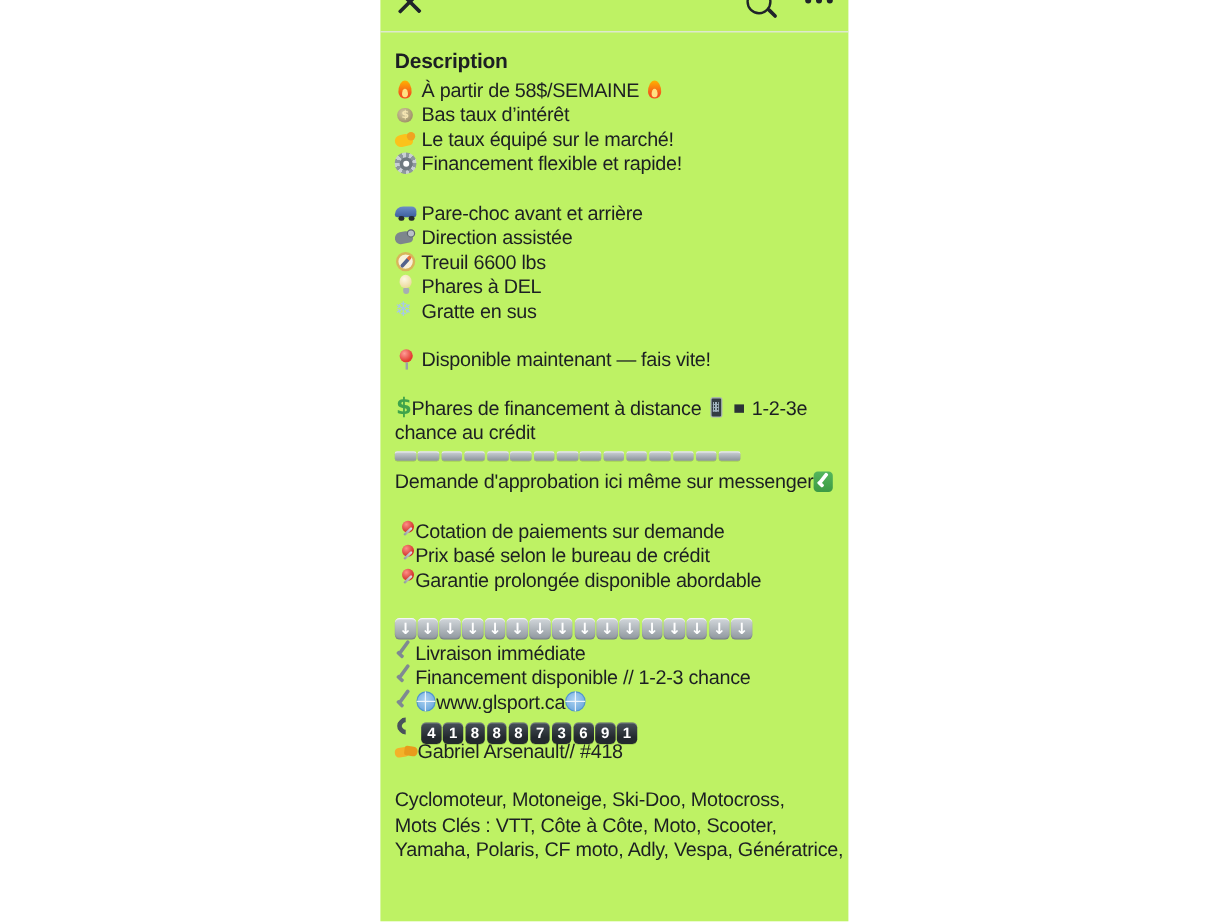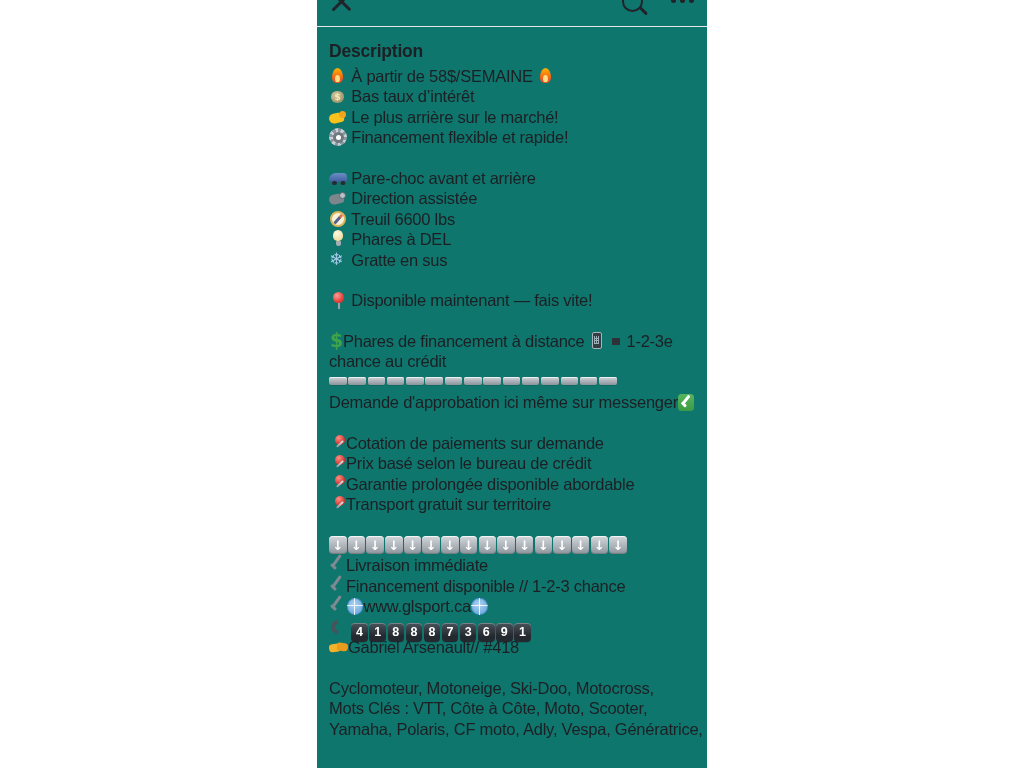--- a/index.html
+++ b/index.html
@@ -1,17 +1,17 @@
 <!DOCTYPE html>
 <html><head>
 <meta charset="utf-8">
 <style>
   html,body{margin:0;padding:0;width:1024px;height:768px;background:#fff;overflow:hidden;
     font-family:"Liberation Sans","DejaVu Sans",sans-serif;}
-  .col{width:390px;height:768px;margin:0 auto;position:relative;background:#0f766e;}
+  .col{width:390px;height:768px;margin:0 auto;position:relative;background:#bef264;}
 
   
   .header{height:26px;position:relative;overflow:hidden;border-bottom:1px solid #e5e7e9;}
   .xwrap{position:absolute;left:12px;top:-11px;width:24px;height:25px;cursor:pointer;}
   .xwrap .b{position:absolute;left:11px;top:0;width:2.6px;height:25px;background:#20242a;border-radius:1px;}
   .xwrap .b1{transform:rotate(45deg);} .xwrap .b2{transform:rotate(-45deg);}
   .search{position:absolute;left:305px;top:-9px;width:21px;height:21px;border:2.6px solid #20242a;
     border-radius:50%;box-sizing:border-box;cursor:pointer;}
   .search::after{content:"";position:absolute;right:-3.5px;bottom:-6px;width:2.8px;height:10px;
     background:#20242a;border-radius:2px;transform:rotate(-45deg);}
@@ -164,40 +164,39 @@
     </div>
     <div class="search"></div>
     <div class="dots"></div>
   </div>
 
   <div class="content">
     <div class="title">Description</div>
     <div>
         <div class="line"><span class="ic ic-fire"></span><span> À partir de 58$/SEMAINE </span><span class="ic ic-fire"></span></div>
         <div class="line"><span class="ic ic-money-bag"></span><span> Bas taux d’intérêt</span></div>
-        <div class="line"><span class="ic ic-flexed-biceps"></span><span> Le plus arrière sur le marché!</span></div>
+        <div class="line"><span class="ic ic-flexed-biceps"></span><span> Le taux équipé sur le marché!</span></div>
         <div class="line"><span class="ic ic-gear"></span><span> Financement flexible et rapide!</span></div>
         <div class="line"></div>
         <div class="line"><span class="ic ic-suv"></span><span> Pare-choc avant et arrière</span></div>
         <div class="line"><span class="ic ic-mechanical-arm"></span><span> Direction assistée</span></div>
         <div class="line"><span class="ic ic-compass"></span><span> Treuil 6600 lbs</span></div>
         <div class="line"><span class="ic ic-light-bulb"></span><span> Phares à DEL</span></div>
         <div class="line"><span class="ic ic-snowflake"></span><span> Gratte en sus</span></div>
         <div class="line"></div>
         <div class="line"><span class="ic ic-round-pushpin"></span><span> Disponible maintenant — fais vite!</span></div>
         <div class="line"></div>
         <div class="line"><span class="ic ic-dollar-sign"></span><span>Phares de financement à distance </span><span class="ic ic-mobile-phone"></span><span> </span><span class="ic ic-small-black-square"></span><span> 1-2-3e</span></div>
         <div class="line"><span>chance au crédit</span></div>
         <div class="line"><span class="ic ic-heavy-minus"></span><span class="ic ic-heavy-minus"></span><span class="ic ic-heavy-minus"></span><span class="ic ic-heavy-minus"></span><span class="ic ic-heavy-minus"></span><span class="ic ic-heavy-minus"></span><span class="ic ic-heavy-minus"></span><span class="ic ic-heavy-minus"></span><span class="ic ic-heavy-minus"></span><span class="ic ic-heavy-minus"></span><span class="ic ic-heavy-minus"></span><span class="ic ic-heavy-minus"></span><span class="ic ic-heavy-minus"></span><span class="ic ic-heavy-minus"></span><span class="ic ic-heavy-minus"></span></div>
         <div class="line"><span>Demande d'approbation ici même sur messenger</span><span class="ic ic-check-mark-green"></span></div>
         <div class="line"></div>
         <div class="line"><span class="ic ic-pushpin"></span><span>Cotation de paiements sur demande</span></div>
         <div class="line"><span class="ic ic-pushpin"></span><span>Prix basé selon le bureau de crédit</span></div>
         <div class="line"><span class="ic ic-pushpin"></span><span>Garantie prolongée disponible abordable</span></div>
-        <div class="line"><span class="ic ic-pushpin"></span><span>Transport gratuit sur territoire</span></div>
         <div class="line"></div>
         <div class="line"><span class="ic ic-arrow-curving-down"></span><span class="ic ic-arrow-curving-down"></span><span class="ic ic-arrow-curving-down"></span><span class="ic ic-arrow-curving-down"></span><span class="ic ic-arrow-curving-down"></span><span class="ic ic-arrow-curving-down"></span><span class="ic ic-arrow-curving-down"></span><span class="ic ic-arrow-curving-down"></span><span class="ic ic-arrow-curving-down"></span><span class="ic ic-arrow-curving-down"></span><span class="ic ic-arrow-curving-down"></span><span class="ic ic-arrow-curving-down"></span><span class="ic ic-arrow-curving-down"></span><span class="ic ic-arrow-curving-down"></span><span class="ic ic-arrow-curving-down"></span><span class="ic ic-arrow-curving-down"></span></div>
         <div class="line"><span class="ic ic-check-mark-gray"></span><span>Livraison immédiate</span></div>
         <div class="line"><span class="ic ic-check-mark-gray"></span><span>Financement disponible // 1-2-3 chance</span></div>
         <div class="line"><span class="ic ic-check-mark-gray"></span><span class="ic ic-globe"></span><span>www.glsport.ca</span><span class="ic ic-globe"></span></div>
         <div class="line"><span class="ic ic-telephone-receiver"></span><span> </span><span class="keycap">4</span><span class="keycap">1</span><span class="keycap">8</span><span class="keycap">8</span><span class="keycap">8</span><span class="keycap">7</span><span class="keycap">3</span><span class="keycap">6</span><span class="keycap">9</span><span class="keycap">1</span></div>
         <div class="line"><span class="ic ic-handshake"></span><span>Gabriel Arsenault// #418</span></div>
         <div class="line"></div>
         <div class="line"><span>Cyclomoteur, Motoneige, Ski-Doo, Motocross,</span></div>
         <div class="line"><span>Mots Clés : VTT, Côte à Côte, Moto, Scooter,</span></div>

